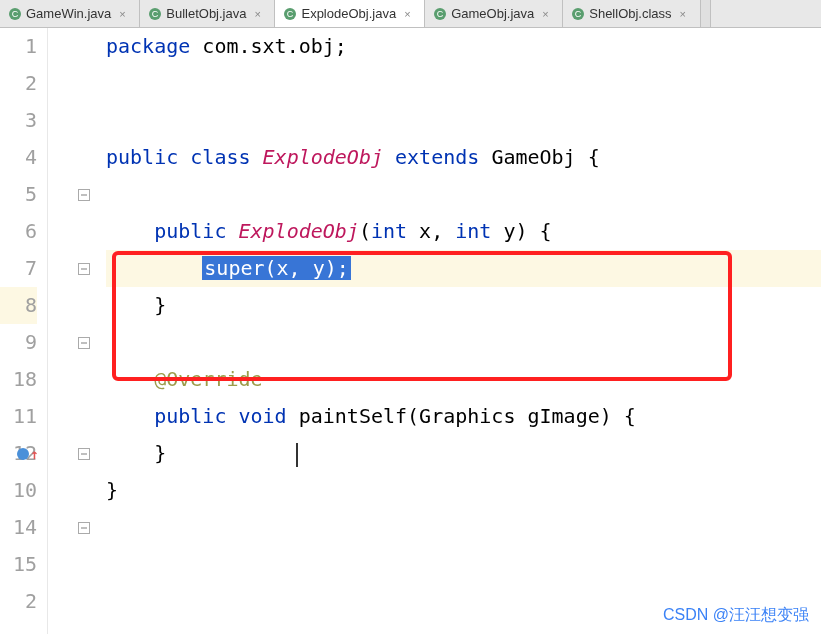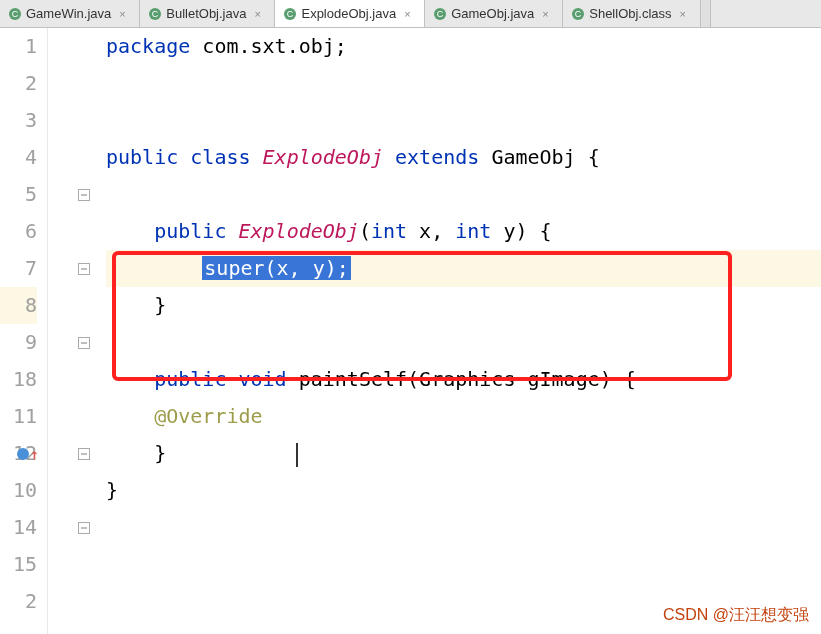--- a/index.html
+++ b/index.html
@@ -135,21 +135,21 @@
       width: 2px;
       height: 24px;
       background: #333;
       vertical-align: middle;
       margin-left: 130px;
     }
     .watermark {
       position: absolute;
       bottom: 8px;
       right: 12px;
-      color: #c2410c;
+      color: #3b82f6;
       font-family: Arial, sans-serif;
       font-size: 16px;
     }
     .override-marker {
       display: inline-flex;
       align-items: center;
       gap: 1px;
     }
     .override-circle {
       width: 12px;
@@ -297,22 +297,22 @@
   <div class="code-content">
     <div class="code-line"><span class="kw">package</span><span> com.sxt.obj;</span></div>
     <div class="code-line"></div>
     <div class="code-line"></div>
     <div class="code-line"><span class="kw">public</span><span> </span><span class="kw">class</span><span> </span><span class="cls">ExplodeObj</span><span> </span><span class="kw">extends</span><span> </span><span>GameObj</span><span> {</span></div>
     <div class="code-line"></div>
     <div class="code-line"><span>    </span><span class="kw">public</span><span> </span><span class="cls">ExplodeObj</span><span>(</span><span class="kw">int</span><span> x, </span><span class="kw">int</span><span> y) {</span></div>
     <div class="code-line current"><span>        </span><span class="selection">super(x, y);</span></div>
     <div class="code-line"><span>    </span><span>}</span></div>
     <div class="code-line"></div>
+    <div class="code-line"><span>    </span><span class="anno">@Override</span></div>
     <div class="code-line"><span>    </span><span class="kw">public</span><span> </span><span class="kw">void</span><span> </span><span>paintSelf</span><span>(</span><span>Graphics</span><span> gImage) {</span></div>
-    <div class="code-line"><span>    </span><span class="anno">@Override</span></div>
     <div class="code-line"><span>    </span><span>}</span><span class="caret"></span></div>
     <div class="code-line"><span>}</span></div>
     <div class="code-line"></div>
   </div>
 </div>
 
 <div class="highlight-box"></div>
 
 <div class="watermark">CSDN @汪汪想变强</div>
 

